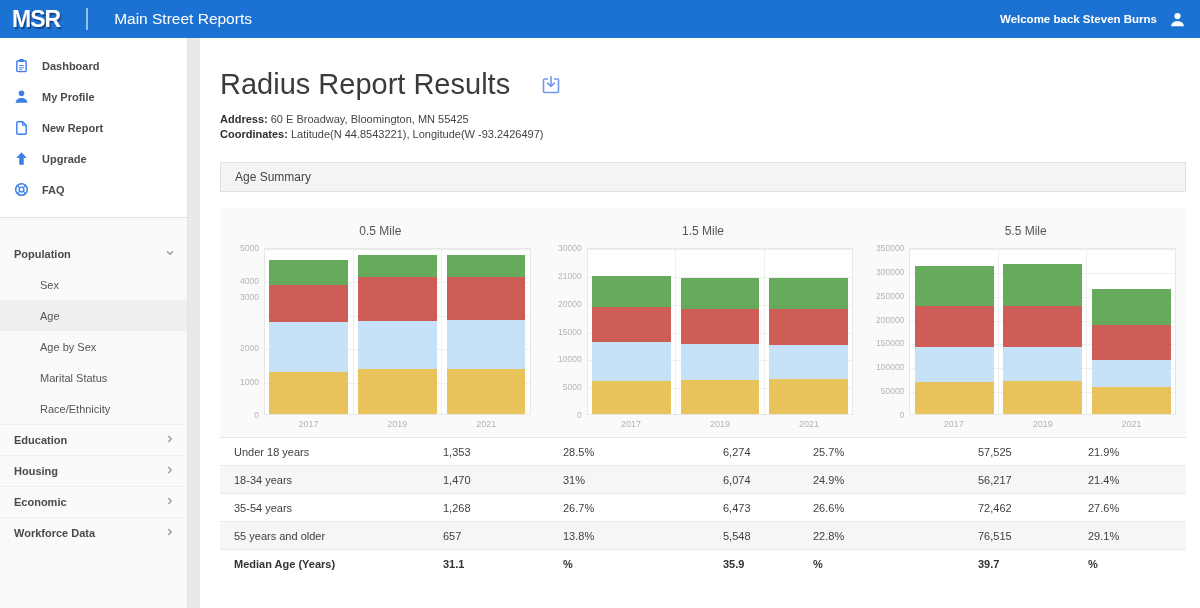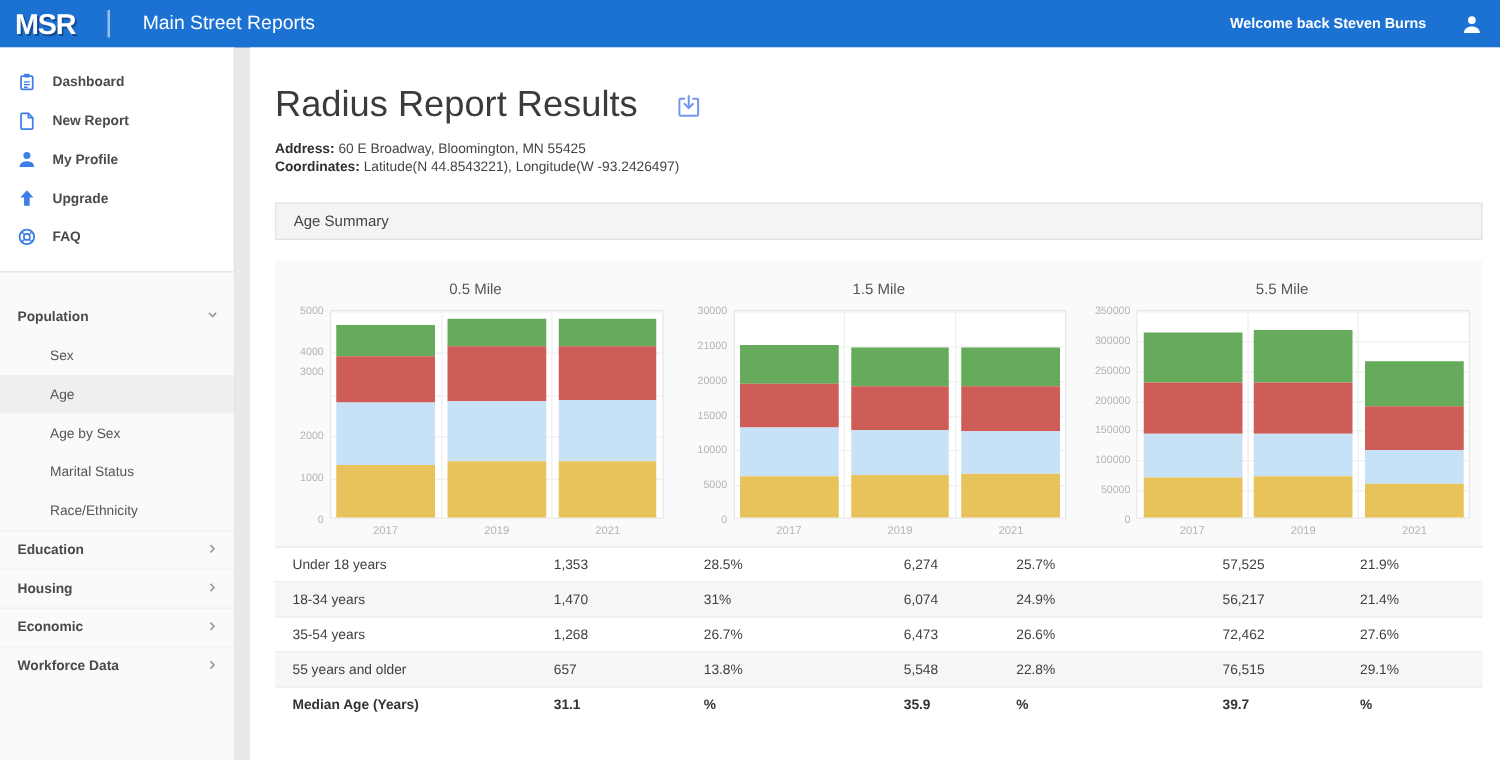--- a/index.html
+++ b/index.html
@@ -15,21 +15,21 @@
     display:flex; align-items:center; justify-content:space-between;
     padding:0 14px 0 12px;
   }
   .logo-wrap { display:flex; align-items:center;gap:16px; }
   .logo {
     color:#fff; font-weight:800; font-size:23px; letter-spacing:-1px;
     text-shadow:1.5px 1.5px 0 rgba(15,40,90,.55);
   }
   .logo-sep { width:2px; height:22px; background:rgba(255,255,255,.55); margin:0 10px; }
   .app-title { color:#ffffff; font-size:15.5px; font-weight:500; }
-  .topbar-right { display:flex; align-items:center; gap:28px; }
+  .topbar-right { display:flex; align-items:center; gap:12px; }
   .welcome { color:#fff; font-size:11.5px; font-weight:700; }
   .user-icon { display:flex; align-items:center; cursor:pointer; }
 
   
   .content { display:flex; height:570px; }
   .sidebar {
     width:188px; background:#fff; border-right:1px solid #e3e3e3;
     display:flex; flex-direction:column; flex-shrink:0;
   }
   .main {
@@ -142,35 +142,35 @@
             <svg width="15" height="15" viewBox="0 0 16 16">
               <rect x="3" y="3" width="10" height="11.5" rx="1.2" fill="none" stroke="#3d7ee8" stroke-width="1.5"></rect>
               <rect x="5.6" y="1.1" width="4.8" height="3.2" rx="0.8" fill="#3d7ee8"></rect>
               <path d="M5.5 8h5M5.5 10.4h5M5.5 12.6h3.2" stroke="#3d7ee8" stroke-width="1.1"></path>
             </svg>
           </span>
           <span>Dashboard</span>
         </div>
         <div class="side-item">
           <span class="s-icon">
+            <svg width="15" height="15" viewBox="0 0 16 16" fill="#3d7ee8">
+              <circle cx="8" cy="4.6" r="3"></circle>
+              <path d="M1.8 14.6c0-3.2 2.8-5 6.2-5s6.2 1.8 6.2 5z"></path>
+            </svg>
+          </span>
+          <span>My Profile</span>
+        </div>
+        <div class="side-item">
+          <span class="s-icon">
             <svg width="15" height="15" viewBox="0 0 16 16">
               <path d="M4 1.8h5.2L13 5.6v8.6a1 1 0 0 1-1 1H4a1 1 0 0 1-1-1V2.8a1 1 0 0 1 1-1z" fill="none" stroke="#3d7ee8" stroke-width="1.5"></path>
               <path d="M9.2 1.8v3.8H13" fill="none" stroke="#3d7ee8" stroke-width="1.3"></path>
             </svg>
           </span>
           <span>New Report</span>
-        </div>
-        <div class="side-item">
-          <span class="s-icon">
-            <svg width="15" height="15" viewBox="0 0 16 16" fill="#3d7ee8">
-              <circle cx="8" cy="4.6" r="3"></circle>
-              <path d="M1.8 14.6c0-3.2 2.8-5 6.2-5s6.2 1.8 6.2 5z"></path>
-            </svg>
-          </span>
-          <span>My Profile</span>
         </div>
         <div class="side-item">
           <span class="s-icon">
             <svg width="15" height="15" viewBox="0 0 16 16" fill="#3d7ee8">
               <path d="M8 1.2l5.6 6.2h-3.2v7.2H5.6V7.4H2.4z"></path>
             </svg>
           </span>
           <span>Upgrade</span>
         </div>
         <div class="side-item">

